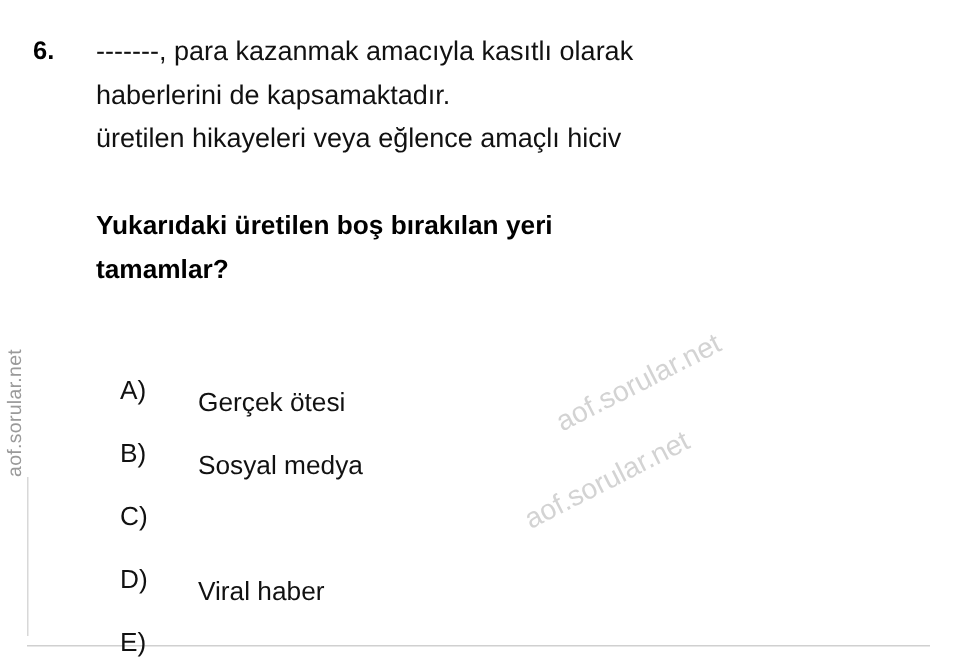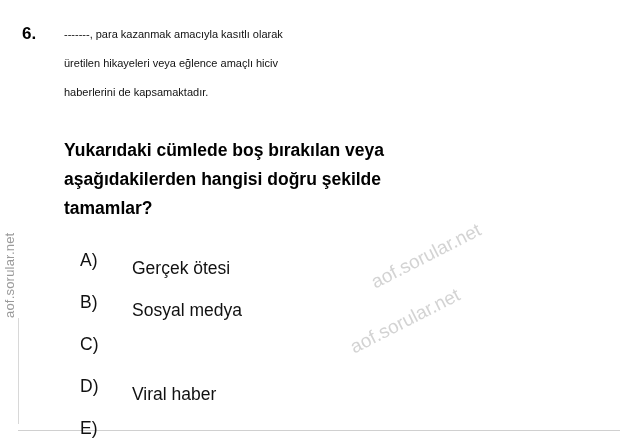--- a/index.html
+++ b/index.html
@@ -91,21 +91,21 @@
     font-size: 17px;
     font-weight: bold;
     color: #000;
   }
 
   .stem {
     position: absolute;
     left: 46px;
     top: 2px;
     width: 552px;
-    font-size: 11px;
+    font-size: 18px;
     line-height: 29px;
     text-align: justify;
     text-justify: inter-word;
     color: #111;
   }
 
   .prompt {
     position: absolute;
     left: 46px;
     top: 118px;
@@ -156,27 +156,26 @@
   <div class="left-watermark">
     <span class="left-watermark-inner">aof.sorular.net</span>
   </div>
 
   <div class="qblock">
 
     <div class="qnum">6.</div>
 
     <div class="stem">
       <div>-------, para kazanmak amacıyla kasıtlı olarak</div>
+      <div>haberlerini de kapsamaktadır.</div>
       <div>üretilen hikayeleri veya eğlence amaçlı hiciv</div>
-      <div>haberlerini de kapsamaktadır.</div>
     </div>
 
     <div class="prompt">
-      <div>Yukarıdaki cümlede boş bırakılan veya</div>
-      <div>aşağıdakilerden hangisi doğru şekilde</div>
+      <div>Yukarıdaki üretilen boş bırakılan yeri</div>
       <div class="last-line">tamamlar?</div>
     </div>
 
     <div class="choices">
       <div class="choice">
         <span class="choice-letter">A)</span>
         <span class="choice-text">Gerçek ötesi</span>
       </div>
       <div class="choice">
         <span class="choice-letter">B)</span>

